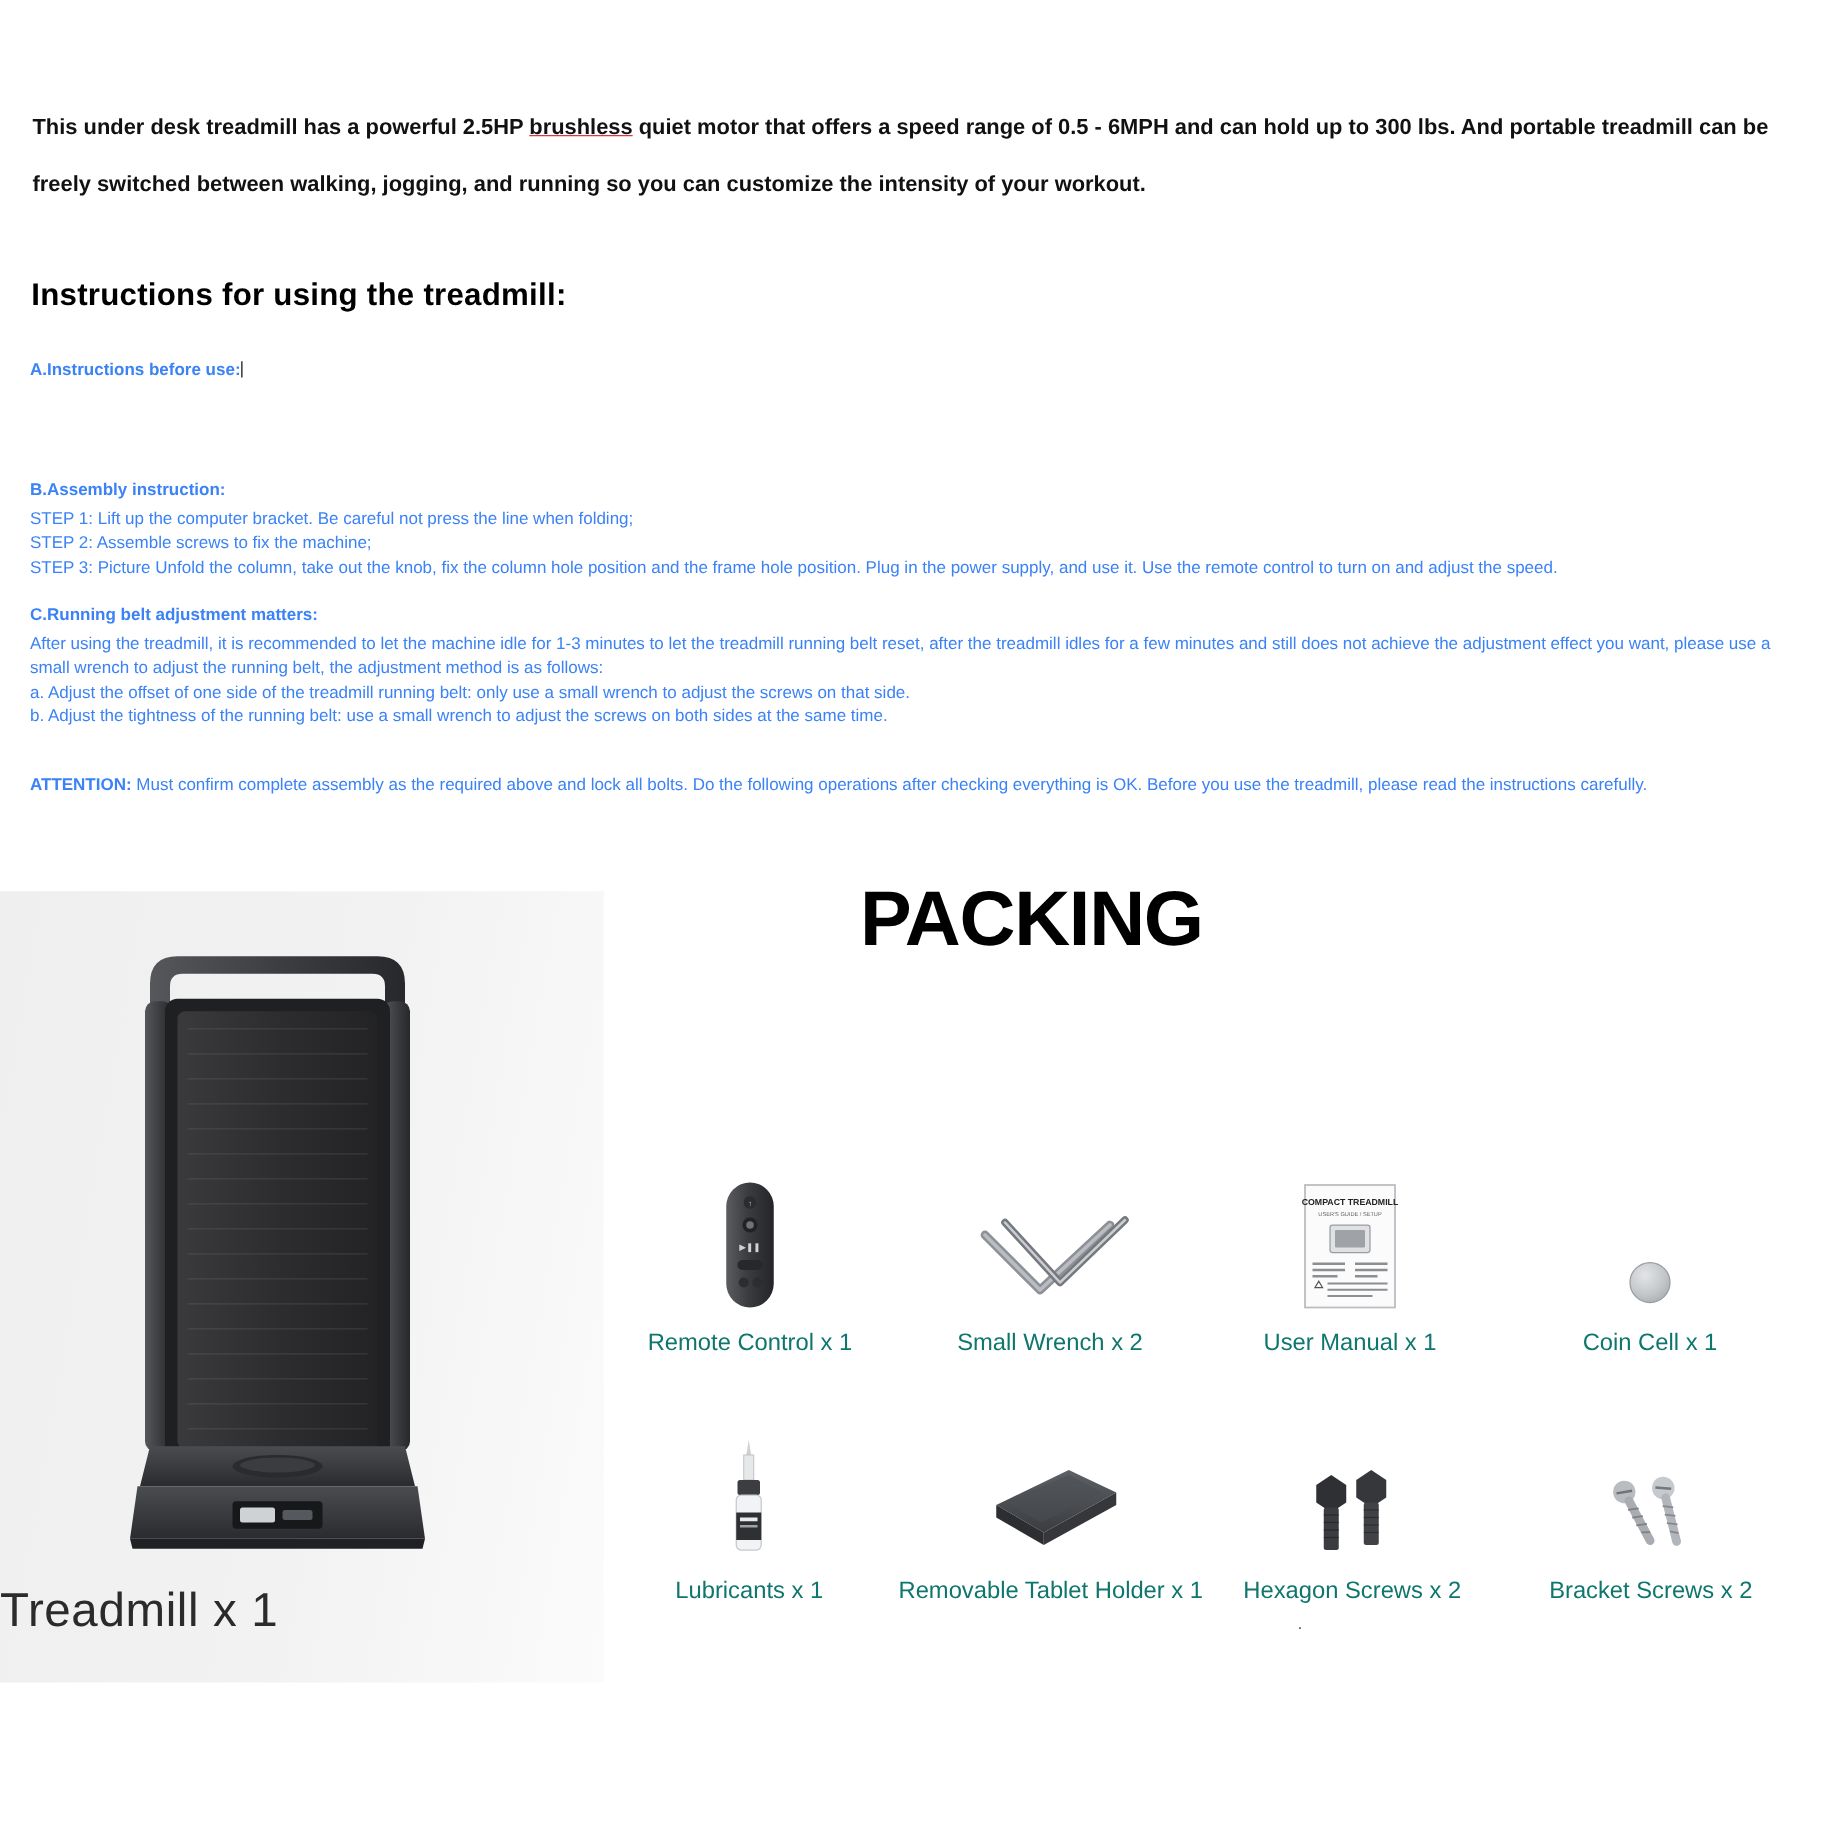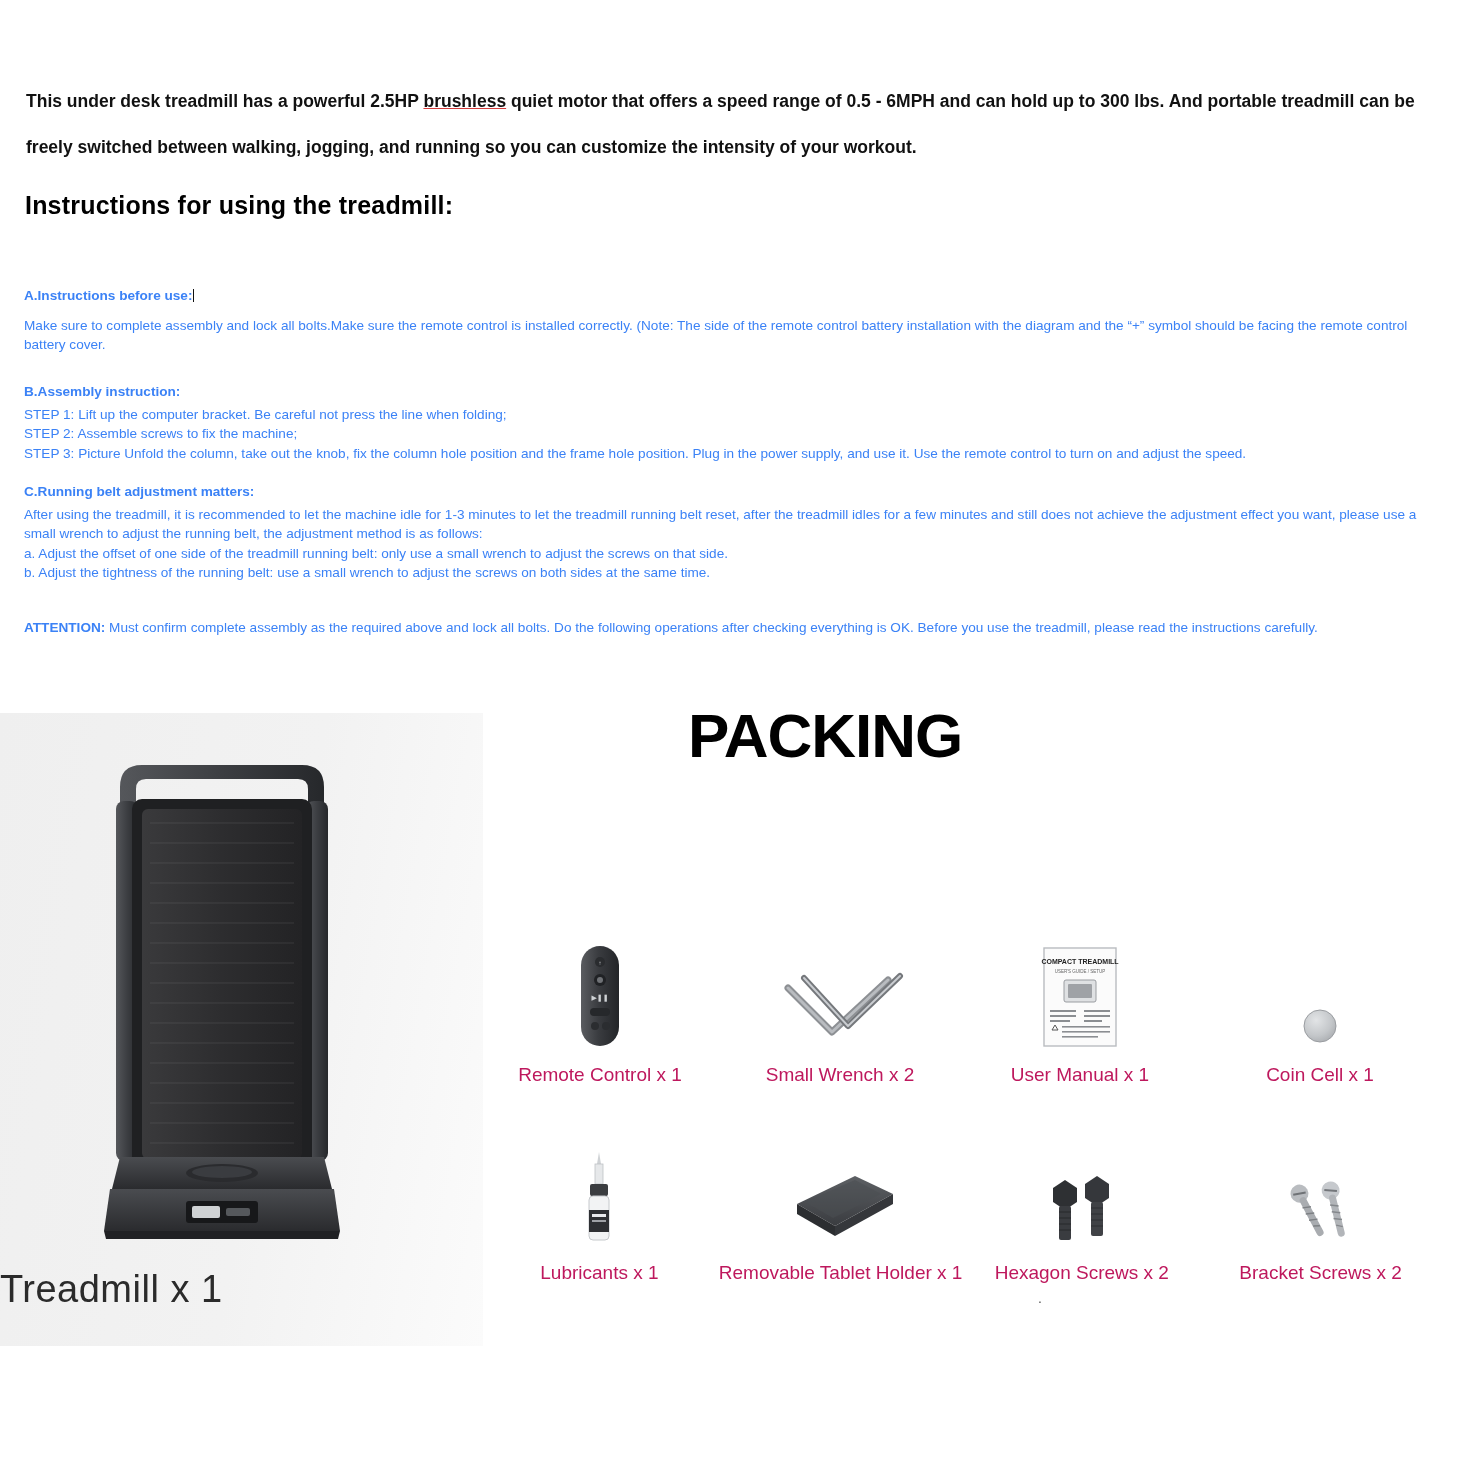--- a/index.html
+++ b/index.html
@@ -35,21 +35,21 @@
   .intro .underline-red {
     text-decoration: underline;
     text-decoration-color: #d43b3b;
     text-decoration-style: solid;
   }
 
   
   .section-heading {
     position: absolute;
     left: 25px;
-    top: 191px;
+    top: 222px;
     font-size: 25px;
     font-weight: bold;
     letter-spacing: 0.2px;
     color: #000;
   }
 
   
   .block {
     position: absolute;
     left: 24px;
@@ -140,21 +140,21 @@
   .part.wide { width: 250px; }
   .part-art {
     height: 110px;
     display: flex;
     align-items: flex-end;
     justify-content: center;
   }
   .part-label {
     margin-top: 14px;
     font-size: 19px;
-    color: #be185d;
+    color: #0f766e;
     text-align: center;
     white-space: nowrap;
   }
   .row2 { margin-top: 52px; }
   .dot-mark {
     position: absolute;
     left: 1038px;
     top: 1290px;
     font-size: 14px;
     color: #555;
@@ -166,21 +166,20 @@
 <div class="page">
 
   <div class="intro">
     <span>This under desk treadmill has a powerful 2.5HP </span><span class="underline-red">brushless</span><span> quiet motor that offers a speed range of 0.5 - 6MPH and can hold up to 300 lbs. And portable treadmill can be freely switched between walking, jogging, and running so you can customize the intensity of your workout.</span>
   </div>
 
   <div class="section-heading">Instructions for using the treadmill:</div>
 
   <div class="block" id="blockA">
     <span class="btitle"><span>A.Instructions before use:</span><span class="caret"></span></span>
-    <p>Make sure to complete assembly and lock all bolts.Make sure the remote control is installed correctly. (Note: The side of the remote control battery installation with the diagram and the “+” symbol should be facing the remote control battery cover.</p>
   </div>
 
   <div class="block" id="blockB">
     <span class="btitle">B.Assembly instruction:</span>
     <p>STEP 1: Lift up the computer bracket. Be careful not press the line when folding;</p>
     <p>STEP 2: Assemble screws to fix the machine;</p>
     <p>STEP 3: Picture Unfold the column, take out the knob, fix the column hole position and the frame hole position. Plug in the power supply, and use it. Use the remote control to turn on and adjust the speed.</p>
   </div>
 
   <div class="block" id="blockC">

